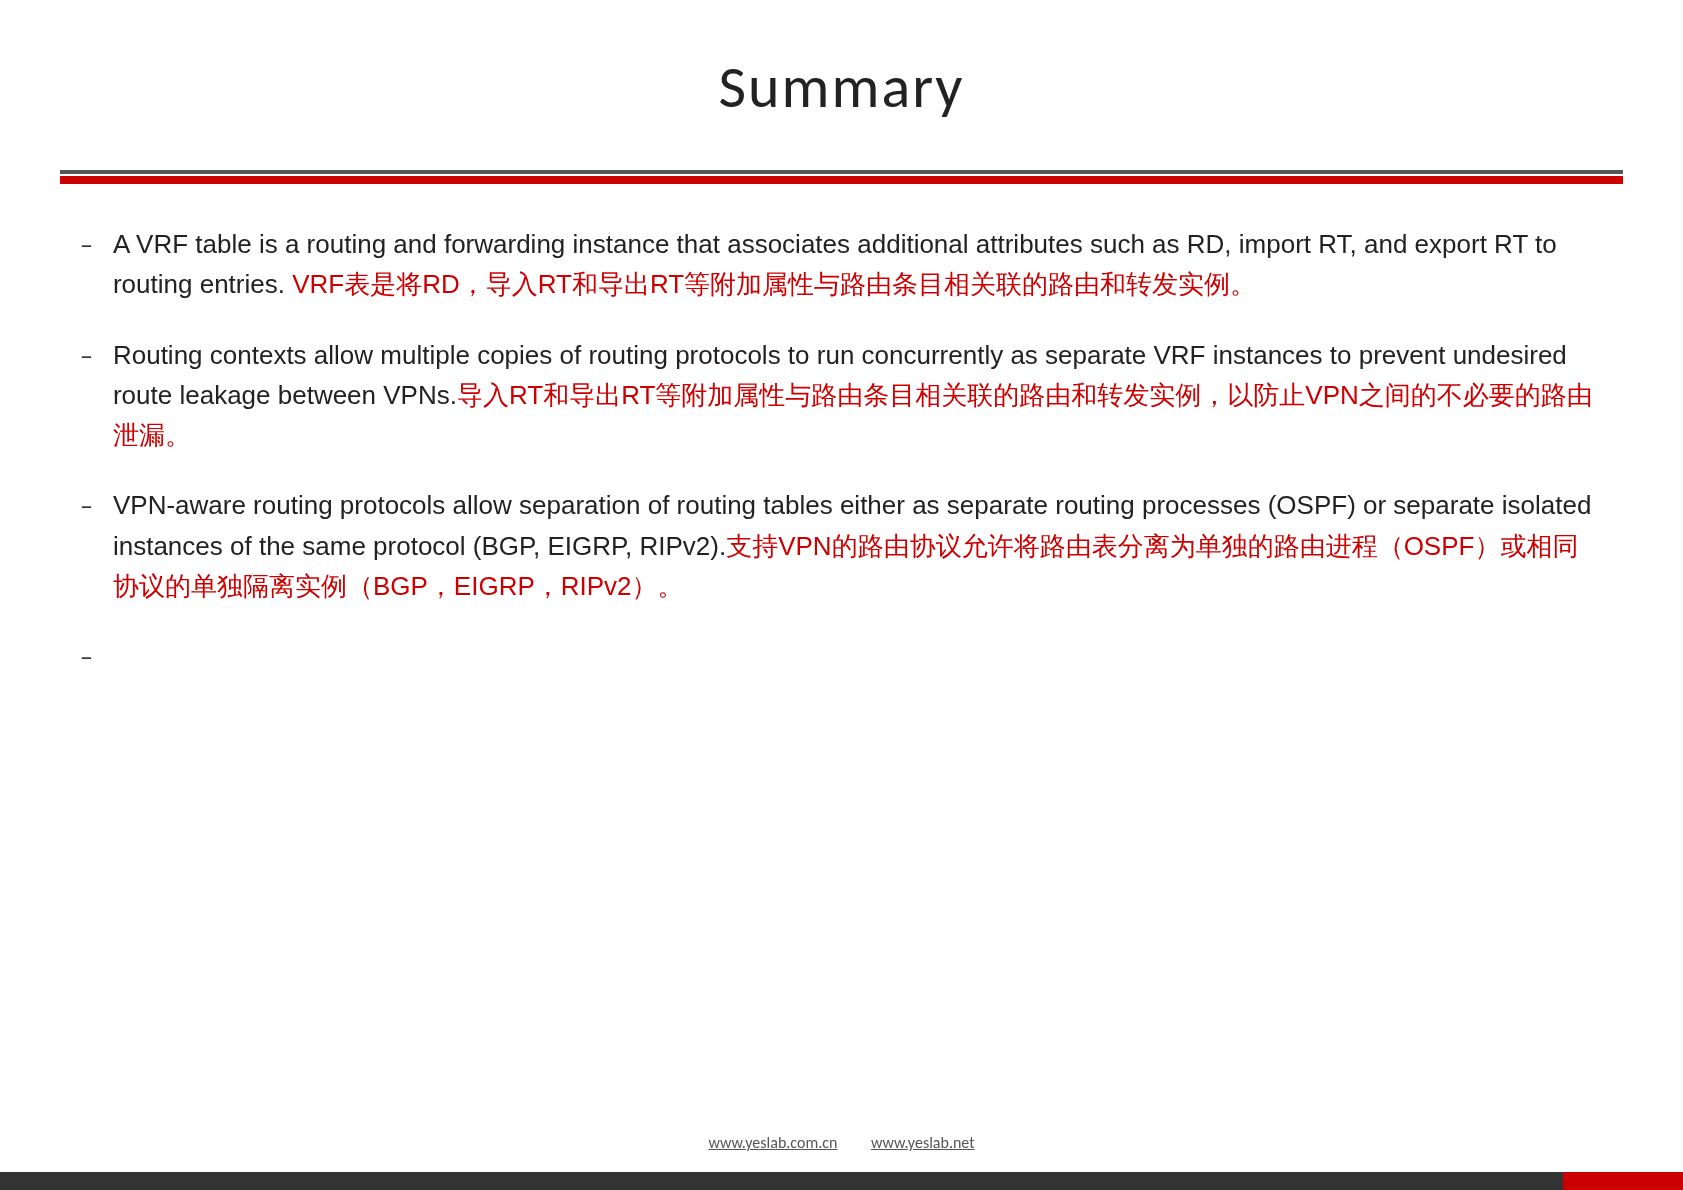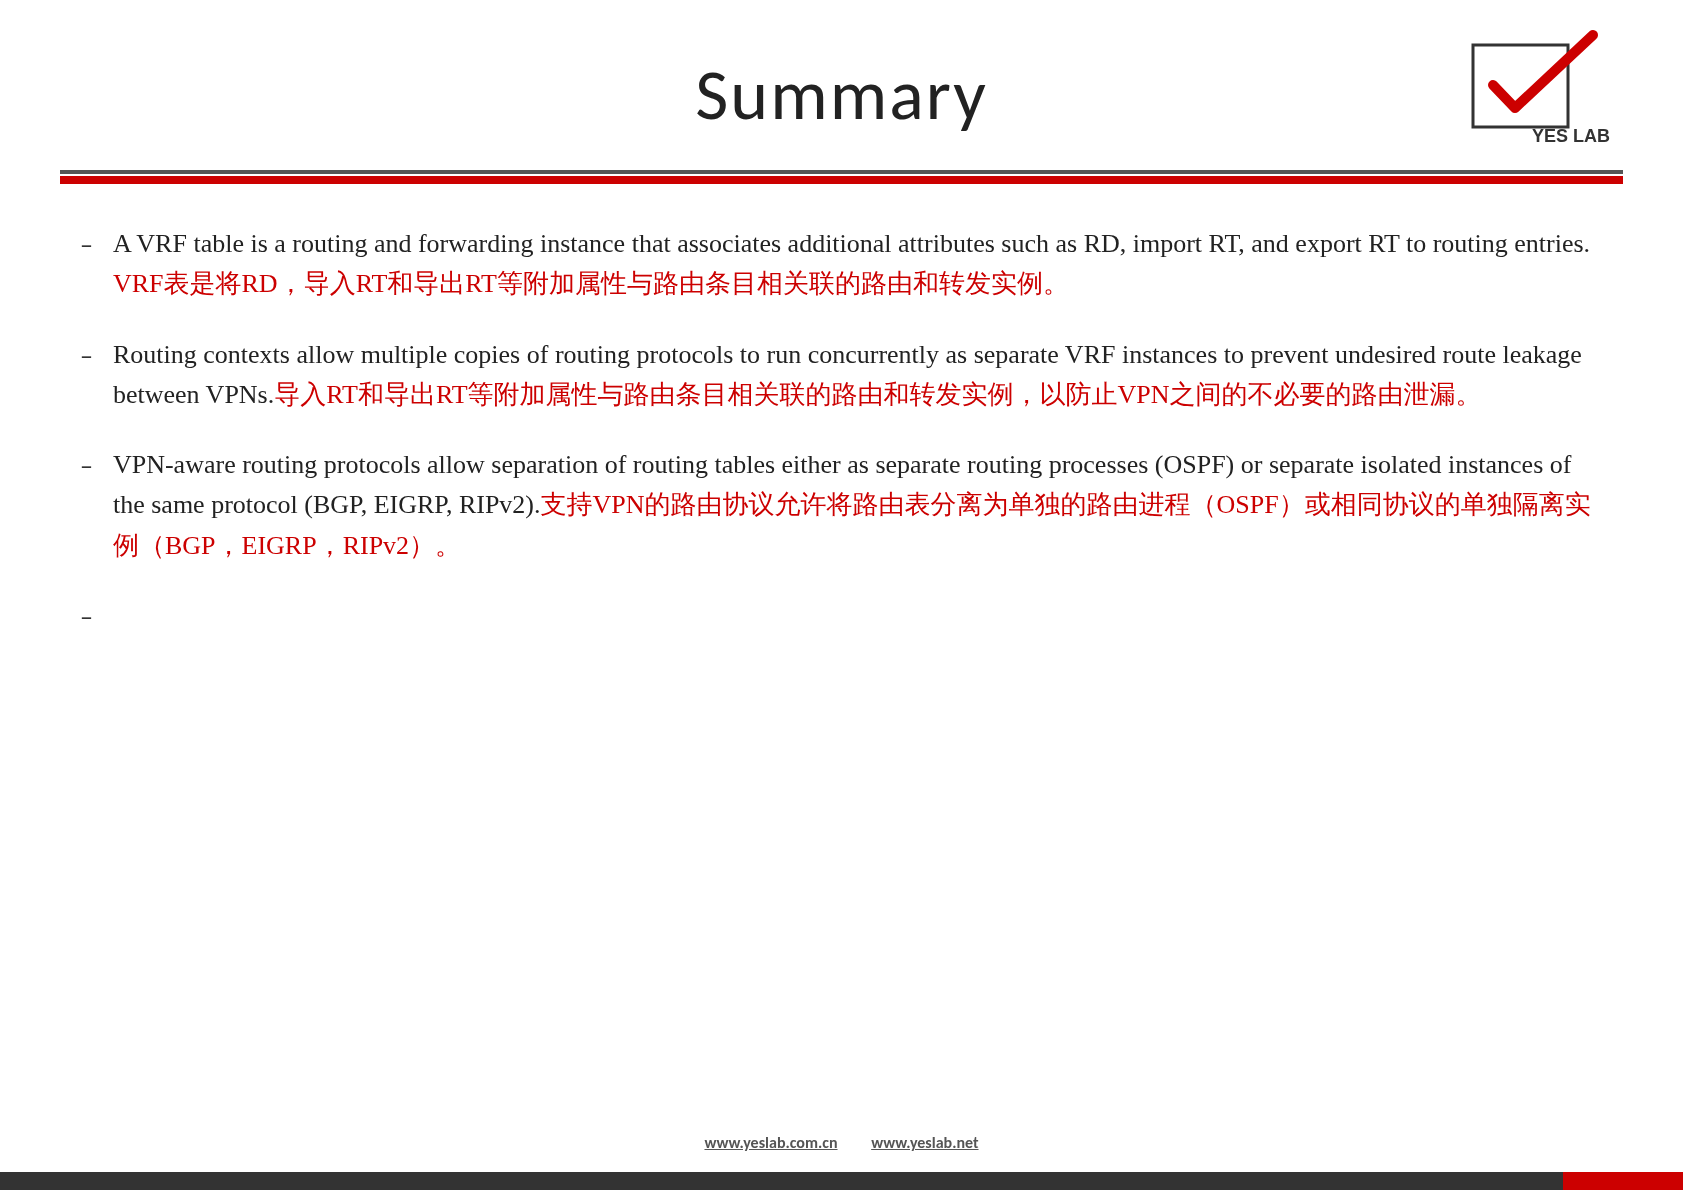--- a/index.html
+++ b/index.html
@@ -25,21 +25,21 @@
     .header {
       display: flex;
       align-items: flex-start;
       justify-content: center;
       padding: 40px 60px 0 60px;
       position: relative;
       min-height: 160px;
     }
 
     .title {
-      font-size: 72px;
+      font-size: 60px;
       font-weight: 300;
       color: #222222;
       letter-spacing: 2px;
       text-align: center;
       flex: 1;
       padding-top: 10px;
     }
 
     
     .logo {
@@ -90,40 +90,39 @@
       flex-shrink: 0;
       margin-top: 2px;
       font-weight: 400;
       line-height: 1.5;
     }
 
     .bullet-text {
       font-size: 26px;
       line-height: 1.55;
       color: #222222;
-      font-family: Liberation Serif, serif;
+      font-family: Liberation Sans, sans-serif;
     }
 
     .red-text {
       color: #cc0000;
     }
 
     
     .footer {
       text-align: center;
       padding: 15px 0 20px 0;
       font-size: 16px;
       color: #555;
     }
 
     .footer a {
       color: #555;
       text-decoration: underline;
       margin: 0 15px;
-      font-weight: bold;
     }
 
     
     .bottom-bar {
       display: flex;
       height: 18px;
     }
 
     .bottom-bar-dark {
       flex: 1;
@@ -136,30 +135,20 @@
     }
   </style>
 </head>
 <body>
 
 <div class="slide">
 
   <div class="header">
     <h1 class="title">Summary</h1>
 
-    <div class="logo">
-      <svg width="160" height="120" viewBox="0 0 160 120">
-
-        <rect x="10" y="15" width="95" height="82" fill="none" stroke="#333" stroke-width="3"></rect>
-
-        <path d="M 30 55 L 52 78 L 130 5" fill="none" stroke="#cc0000" stroke-width="10" stroke-linecap="round" stroke-linejoin="round"></path>
-
-        <text x="108" y="112" font-size="18" font-weight="700" fill="#333" font-family="Arial, sans-serif" text-anchor="middle">YES LAB</text>
-      </svg>
-    </div>
   </div>
 
   <div class="divider-container">
     <div class="divider-top"></div>
     <div class="divider-bottom"></div>
   </div>
 
   <div class="content">
 
     <div class="bullet-item">

